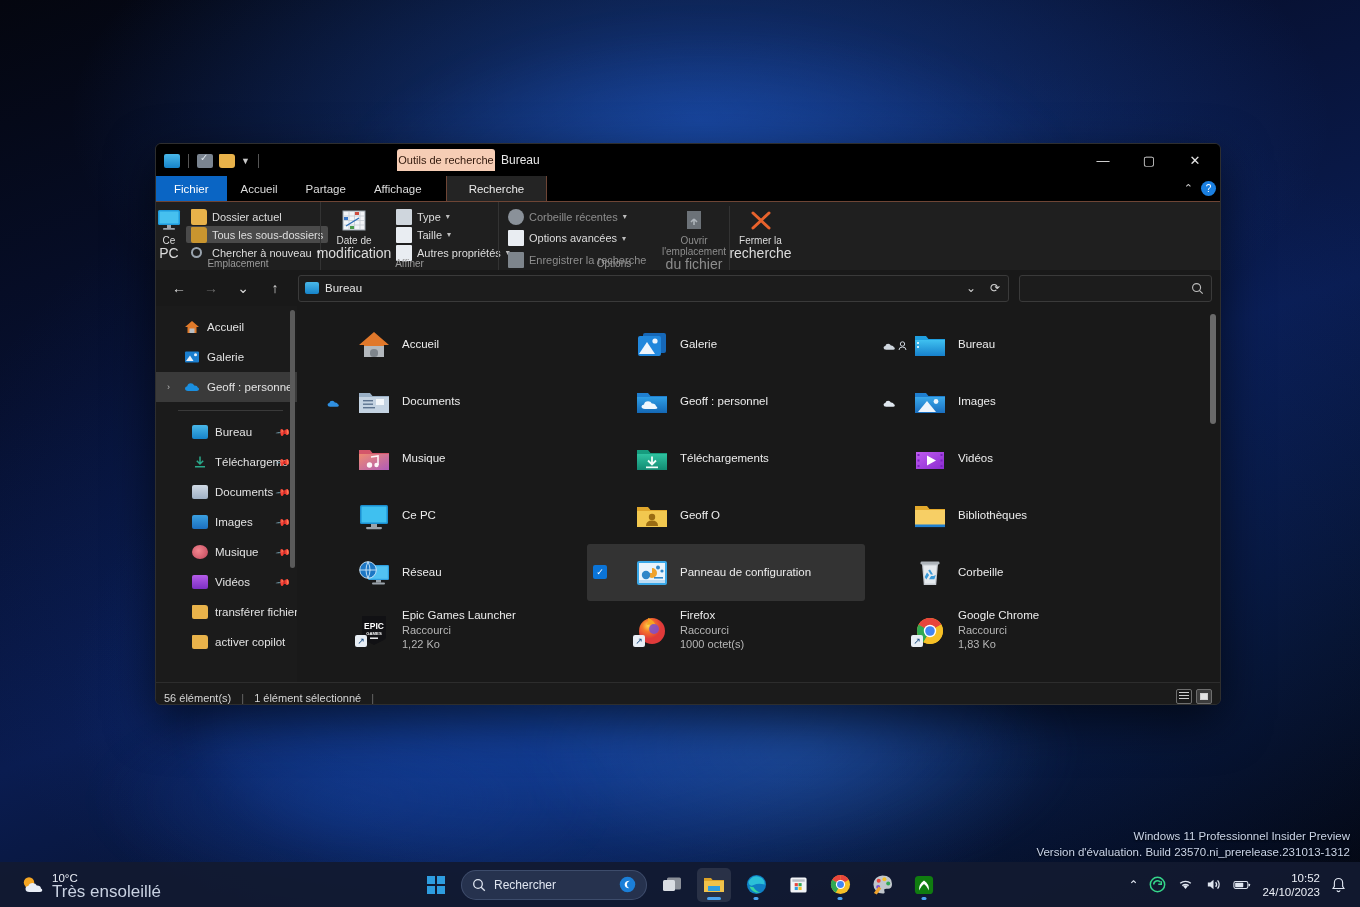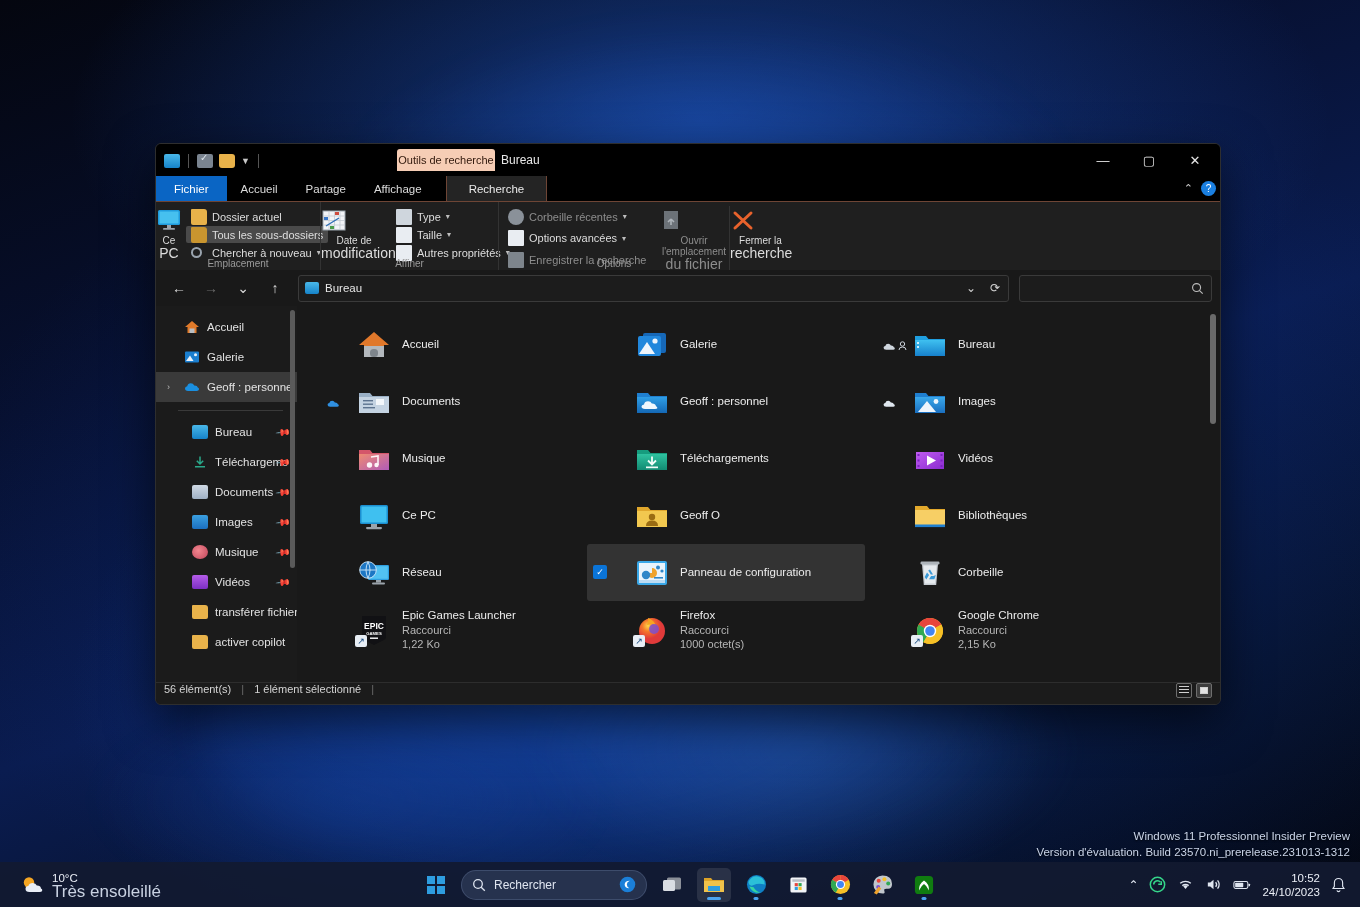--- a/index.html
+++ b/index.html
@@ -116,21 +116,21 @@
   }
   .rgroup { display:flex; flex-direction:column; position:relative; padding:4px 0 0; }
   .rgroup + .rgroup { border-left:1px solid #333; }
   .rgroup .glabel {
     position:absolute; bottom:1px; width:100%; text-align:center;
     font-size:10px; color:#9b9b9b;
   }
   .rgrow { display:flex; }
 
   .bigbtn {
-    width:56px; display:flex; flex-direction:column; 
+    width:56px; display:flex; flex-direction:column; align-items:center;
     justify-content:flex-start; padding-top:3px; gap:2px;
   }
   .bigbtn .lbl { font-size:10px; color:#dcdcdc; text-align:center; line-height:11px; }
   .bigbtn .lbl2 { font-size:14px; color:#dcdcdc; text-align:center; line-height:11px; }
 
   .smallcol { display:flex; flex-direction:column; justify-content:space-between; padding:2px 4px; gap:1px; }
   .smallbtn {
     display:flex; align-items:center; gap:5px; padding:1px 5px;
     font-size:11px; color:#dedede; height:17px; border-radius:2px; white-space:nowrap;
   }
@@ -222,21 +222,21 @@
   .shortcut-arrow {
     position:absolute; left:-2px; bottom:-1px; width:12px; height:12px;
     background:#e8eef5; border-radius:2px; color:#15497f; font-size:9px;
     display:flex; align-items:center; justify-content:center;
   }
   .filescroll { position:absolute; right:4px; top:8px; width:6px; height:110px; background:#6a6a6a; border-radius:3px; }
 
   
   .statusbar {
     flex:0 0 22px; background:#1b1b1b; border-top:1px solid #2d2d2d;
-    display:flex; align-items:flex-start; padding:0 8px; gap:10px;
+    display:flex; align-items:flex-end; padding:0 8px; gap:10px;
   }
   .st-txt { font-size:11px; color:#d4d4d4; }
   .st-div { color:#6a6a6a; font-size:11px; }
   .viewbtns { margin-left:auto; display:flex; gap:4px; }
   .vbtn { width:16px;height:15px;border:1px solid #6e6e6e; border-radius:2px; position:relative; }
   .vbtn.active { background:#3c3c3c; }
   .vbtn.list:before {
     content:""; position:absolute; inset:2px;
     background: repeating-linear-gradient(180deg,#cfcfcf 0 1px, transparent 1px 3px);
   }
@@ -832,21 +832,21 @@
               <path d="M28.3 10.6 A13 13 0 0 1 10.5 28.2 L17 17 Z" fill="#f6c026"></path>
               <path d="M17 4 A13 13 0 0 0 5.7 10.6 L12 14.2 A7 7 0 0 1 17 11 Z" fill="#e8453c"></path>
               <circle cx="17" cy="17" r="6.2" fill="#ffffff"></circle>
               <circle cx="17" cy="17" r="4.8" fill="#4285f4"></circle>
             </svg>
             <span class="shortcut-arrow">↗</span>
           </div>
           <div class="tile-text">
             <span class="tname">Google Chrome</span>
             <span class="tmeta">Raccourci</span>
-            <span class="tmeta">2,15 Ko</span>
+            <span class="tmeta">1,83 Ko</span>
           </div>
         </div>
 
       </div>
       <div class="filescroll"></div>
     </div>
   </div>
 
   <div class="statusbar">
     <span class="st-txt">56 élément(s)</span>

